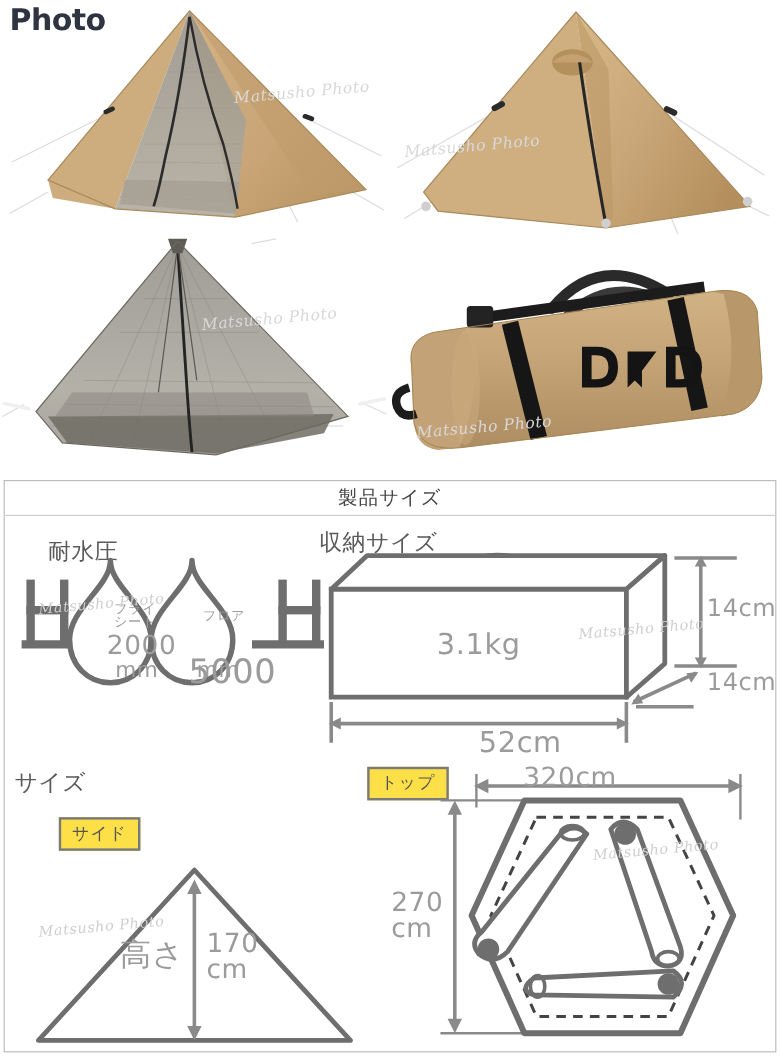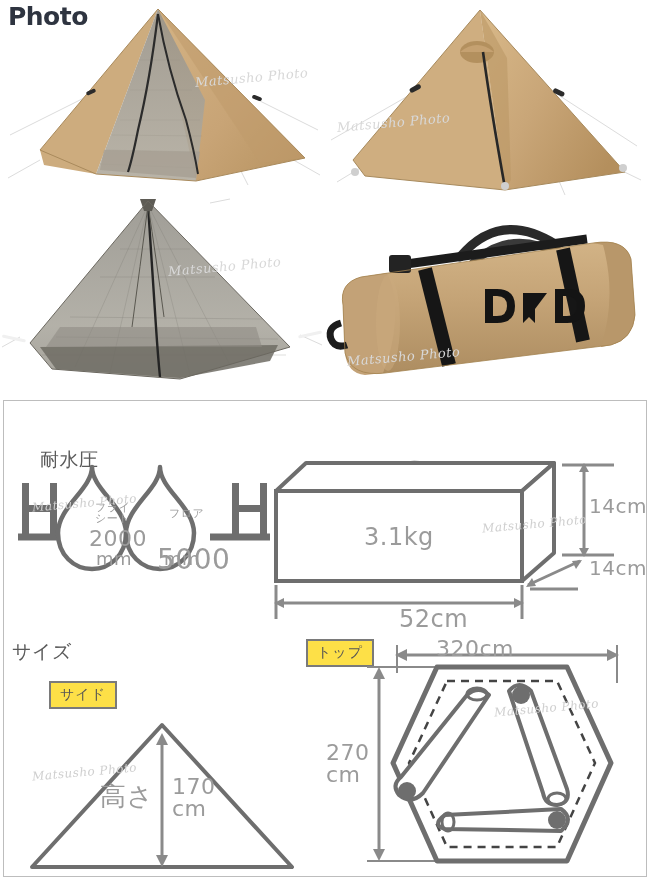--- a/index.html
+++ b/index.html
@@ -242,20 +242,21 @@
           <path d="M38 4 L62 4 L50 20 L50 34 L44 28 L38 34 L38 20 Z"></path>
         </g>
         <path d="M18 108 Q14 86 36 80 L268 46 Q300 41 306 62 L310 118 Q308 142 286 148 L60 176 Q26 180 20 156 Z" fill="none" stroke="#a3834f" stroke-width="0.8"></path>
       </svg>
       <span class="wm" style="left:22px; top:152px;">Matsusho Photo</span>
     </div>
   </div>
 
   <div class="spec-panel">
 
+    <div class="spec-header">製品サイズ</div>
 
     <div class="sec-label" style="left:8px; top:46px;margin-left:28px;">耐水圧</div>
 
     <svg width="260" height="140" viewBox="0 0 260 140" style="position:absolute; left:10px; top:58px;">
 
       <line x1="4" y1="78" x2="70" y2="78" stroke="#6e6e6e" stroke-width="7"></line>
       <line x1="196" y1="78" x2="256" y2="78" stroke="#6e6e6e" stroke-width="7"></line>
 
       <g fill="#6e6e6e">
         <rect x="8" y="24" width="7" height="54"></rect>
@@ -278,20 +279,21 @@
     <div class="dim-text" style="left:91px; top:112px; font-size:11px; color:#9b9b9b;">シート</div>
     <div class="dim-text dim-big" style="left:85px; top:126px; font-size:22px;">2000</div>
     <div class="dim-text" style="left:92px; top:149px; font-size:18px;">mm</div>
 
     <div class="dim-text" style="left:165px; top:107px; font-size:11px; color:#9b9b9b;">フロア</div>
     <div class="dim-text dim-big" style="left:153px; top:144px; font-size:28px;">5000</div>
     <div class="dim-text" style="left:160px; top:149px; font-size:18px;">mm</div>
 
     <span class="wm wm-dark" style="left:28px; top:95px; font-size:12px;">Matsusho Photo</span>
 
+    <div class="sec-label" style="left:262px; top:38px;">収納サイズ</div>
 
     <svg width="380" height="190" viewBox="0 0 380 190" style="position:absolute; left:258px; top:42px;">
 
       <path d="M98 52 Q140 0 196 36" stroke="#6e6e6e" stroke-width="7" fill="none" stroke-linecap="round"></path>
       <path d="M108 58 Q146 16 198 46" stroke="#8a8a8a" stroke-width="6" fill="none" stroke-linecap="round"></path>
 
       <path d="M14 48 L260 48 L260 138 L14 138 Z" fill="#ffffff" stroke="#6e6e6e" stroke-width="4"></path>
 
       <path d="M14 48 L44 20 L292 20 L260 48 Z" fill="#ffffff" stroke="#6e6e6e" stroke-width="4" stroke-linejoin="round"></path>
 

